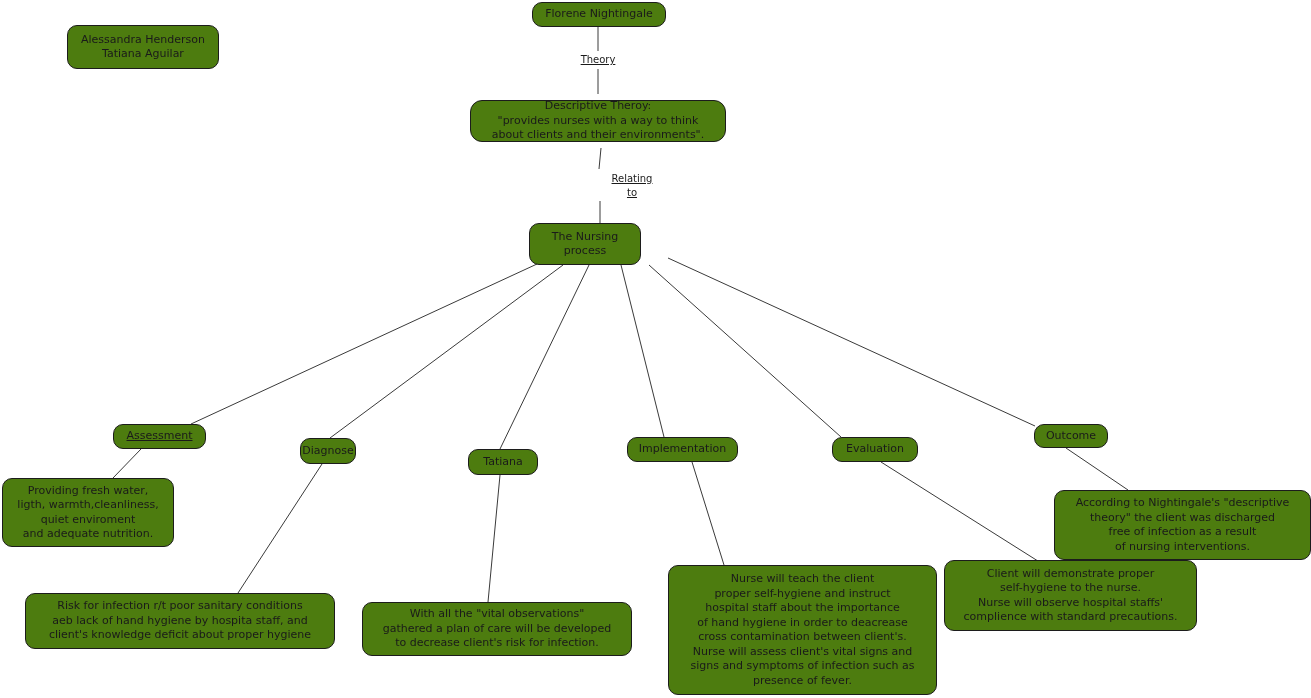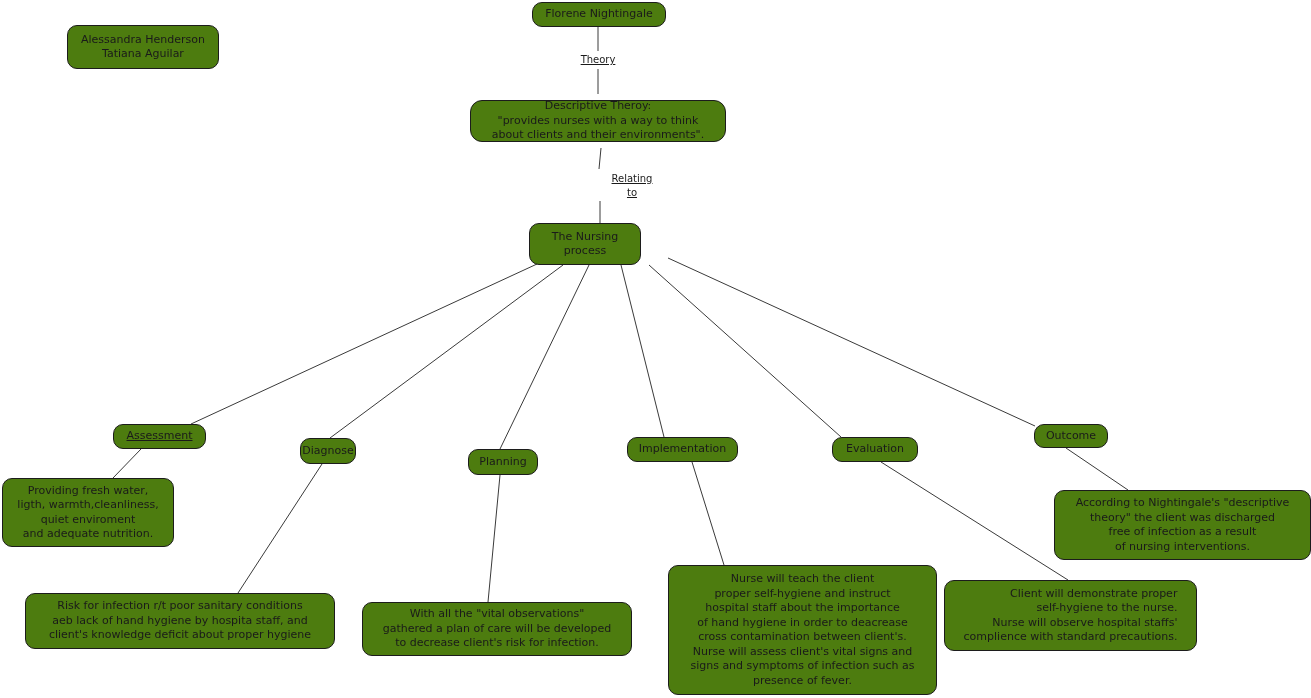--- a/index.html
+++ b/index.html
@@ -88,21 +88,21 @@
 
   <div class="link-label" style="left:602px; top:171px; width:60px; height:30px;">Relating
 to</div>
 
   <div class="node" style="left:529px; top:223px; width:112px; height:42px;">The Nursing process</div>
 
   <div class="node" style="left:113px; top:424px; width:93px; height:25px;text-decoration:underline;">Assessment</div>
 
   <div class="node" style="left:292px; top:438px; width:56px; height:26px;margin-left:8px;">Diagnose</div>
 
-  <div class="node" style="left:468px; top:449px; width:70px; height:26px;">Planning</div>
+  <div class="node" style="left:468px; top:449px; width:70px; height:26px;">Tatiana</div>
 
   <div class="node" style="left:627px; top:437px; width:111px; height:25px;">Implementation</div>
 
   <div class="node" style="left:832px; top:437px; width:86px; height:25px;">Evaluation</div>
 
   <div class="node" style="left:1034px; top:424px; width:74px; height:24px;text-align:right;">Outcome</div>
 
   <div class="node" style="left:2px; top:478px; width:172px; height:69px;">Providing fresh water,
 ligth, warmth,cleanliness,
 quiet enviroment
@@ -118,21 +118,21 @@
 
   <div class="node" style="left:668px; top:565px; width:269px; height:130px;">Nurse will teach the client
 proper self-hygiene and instruct
 hospital staff about the importance
 of hand hygiene in order to deacrease
 cross contamination between client's.
 Nurse will assess client's vital signs and
 signs and symptoms of infection such as
 presence of fever.</div>
 
-  <div class="node" style="left:944px; top:580px; width:253px; height:71px;text-align:right;">Client will demonstrate proper
+  <div class="node" style="left:944px; top:560px; width:253px; height:71px;">Client will demonstrate proper
 self-hygiene to the nurse.
 Nurse will observe hospital staffs'
 complience with standard precautions.</div>
 
   <div class="node" style="left:1054px; top:490px; width:257px; height:70px;">According to Nightingale's "descriptive
 theory" the client was discharged
 free of infection as a result
 of nursing interventions.</div>
 
 </div>

